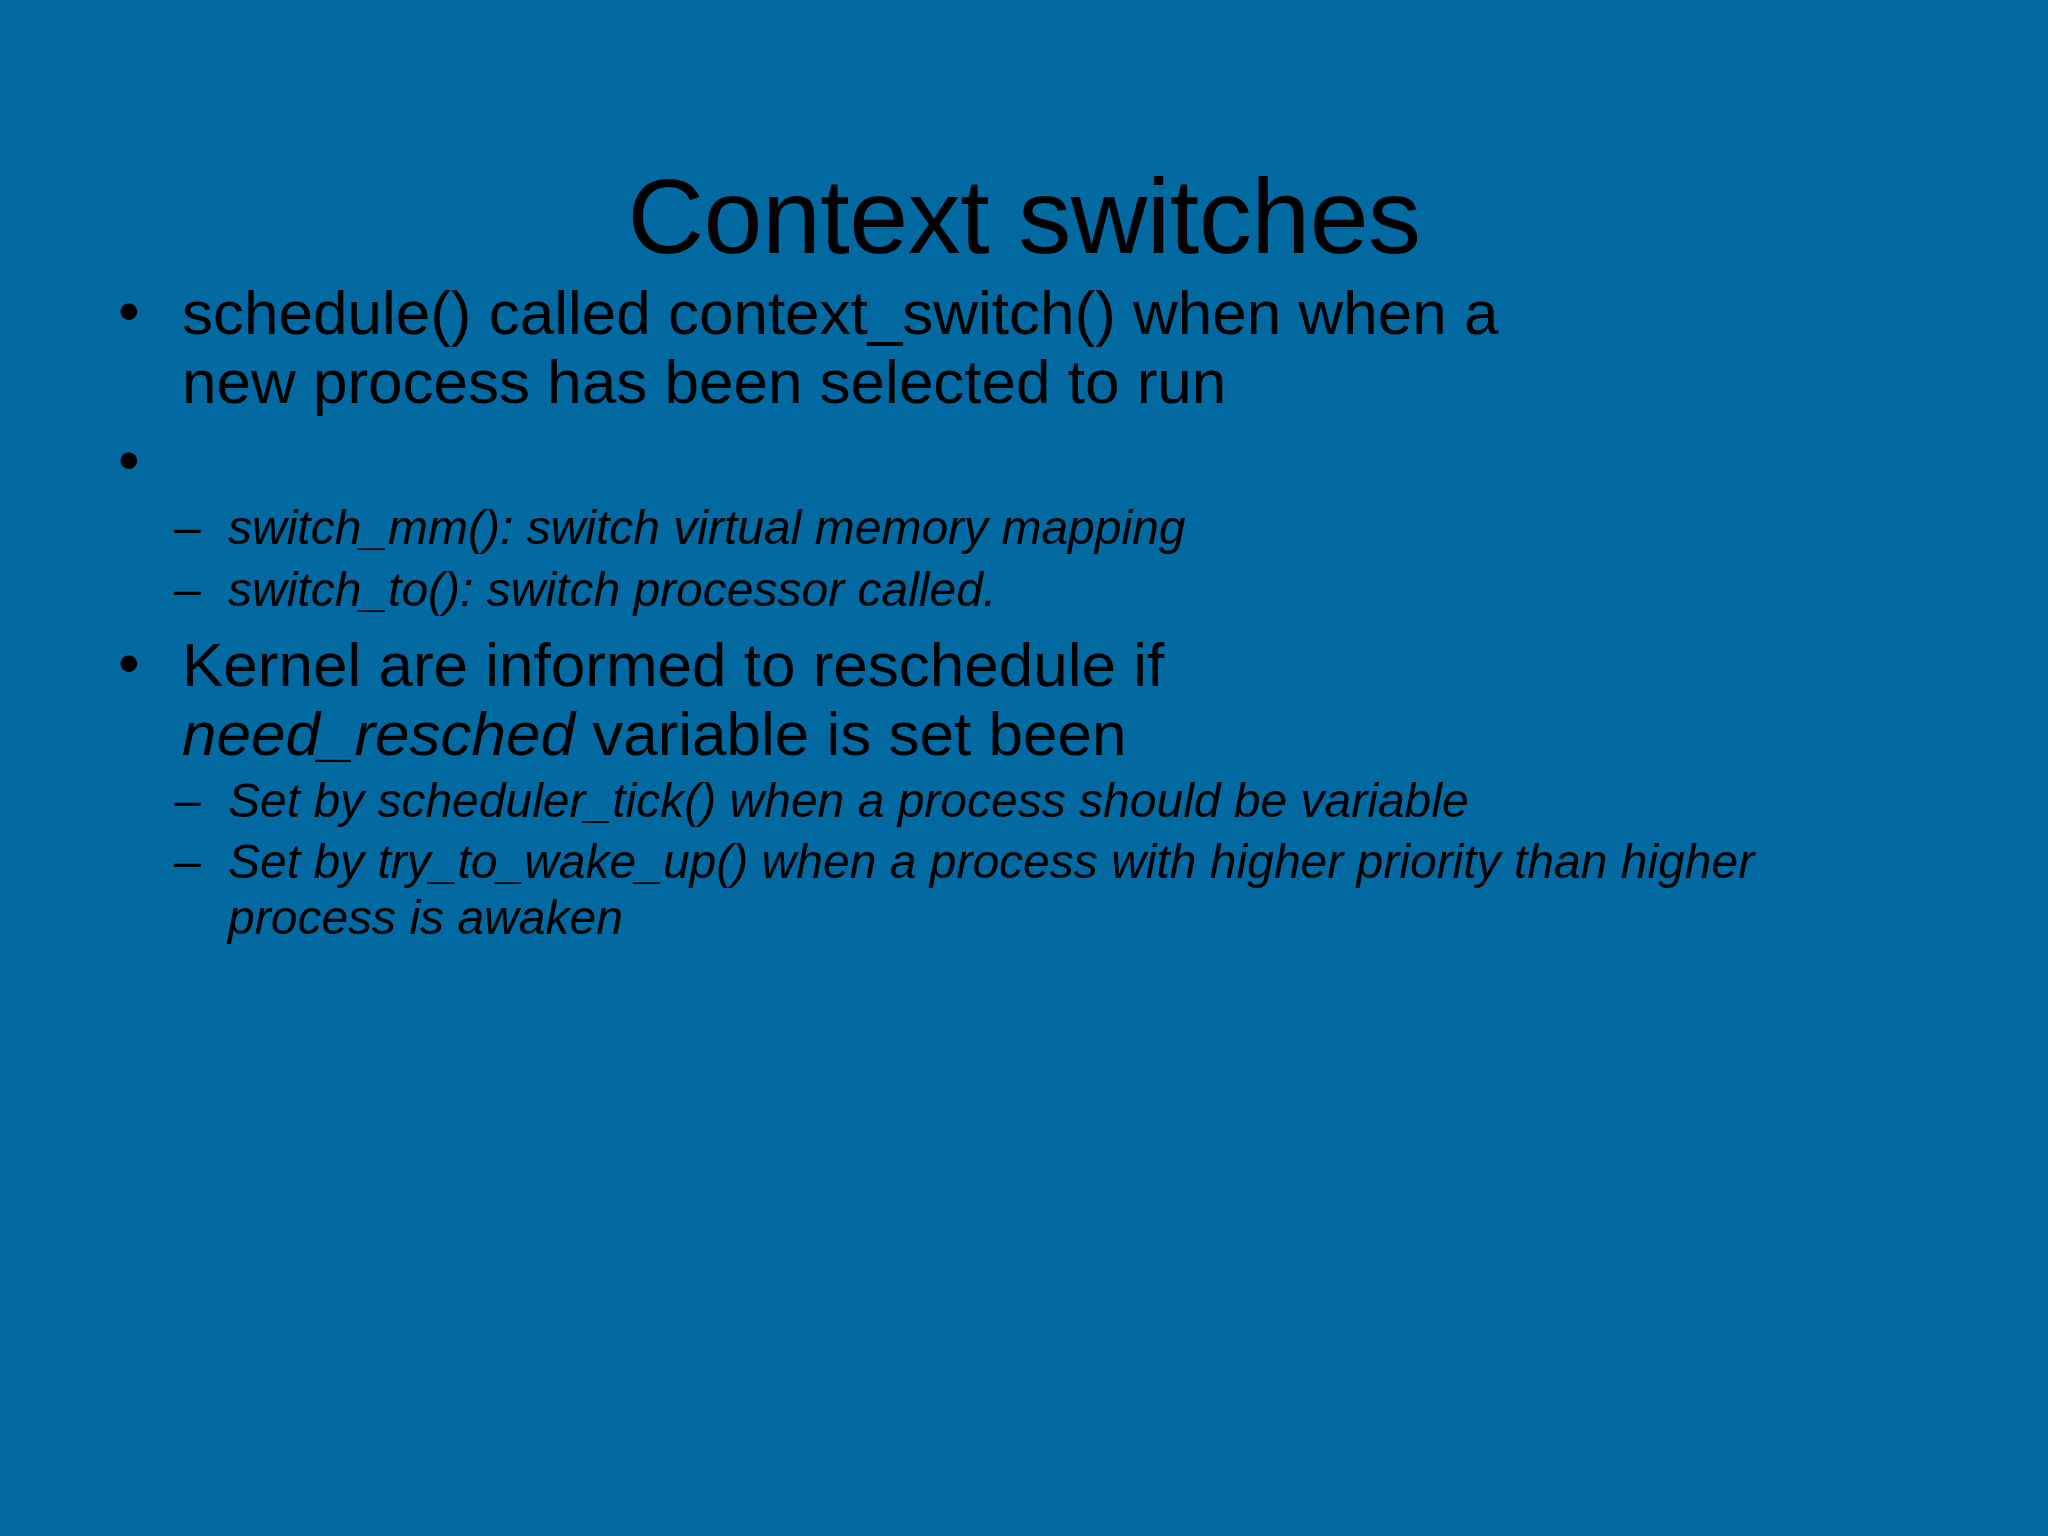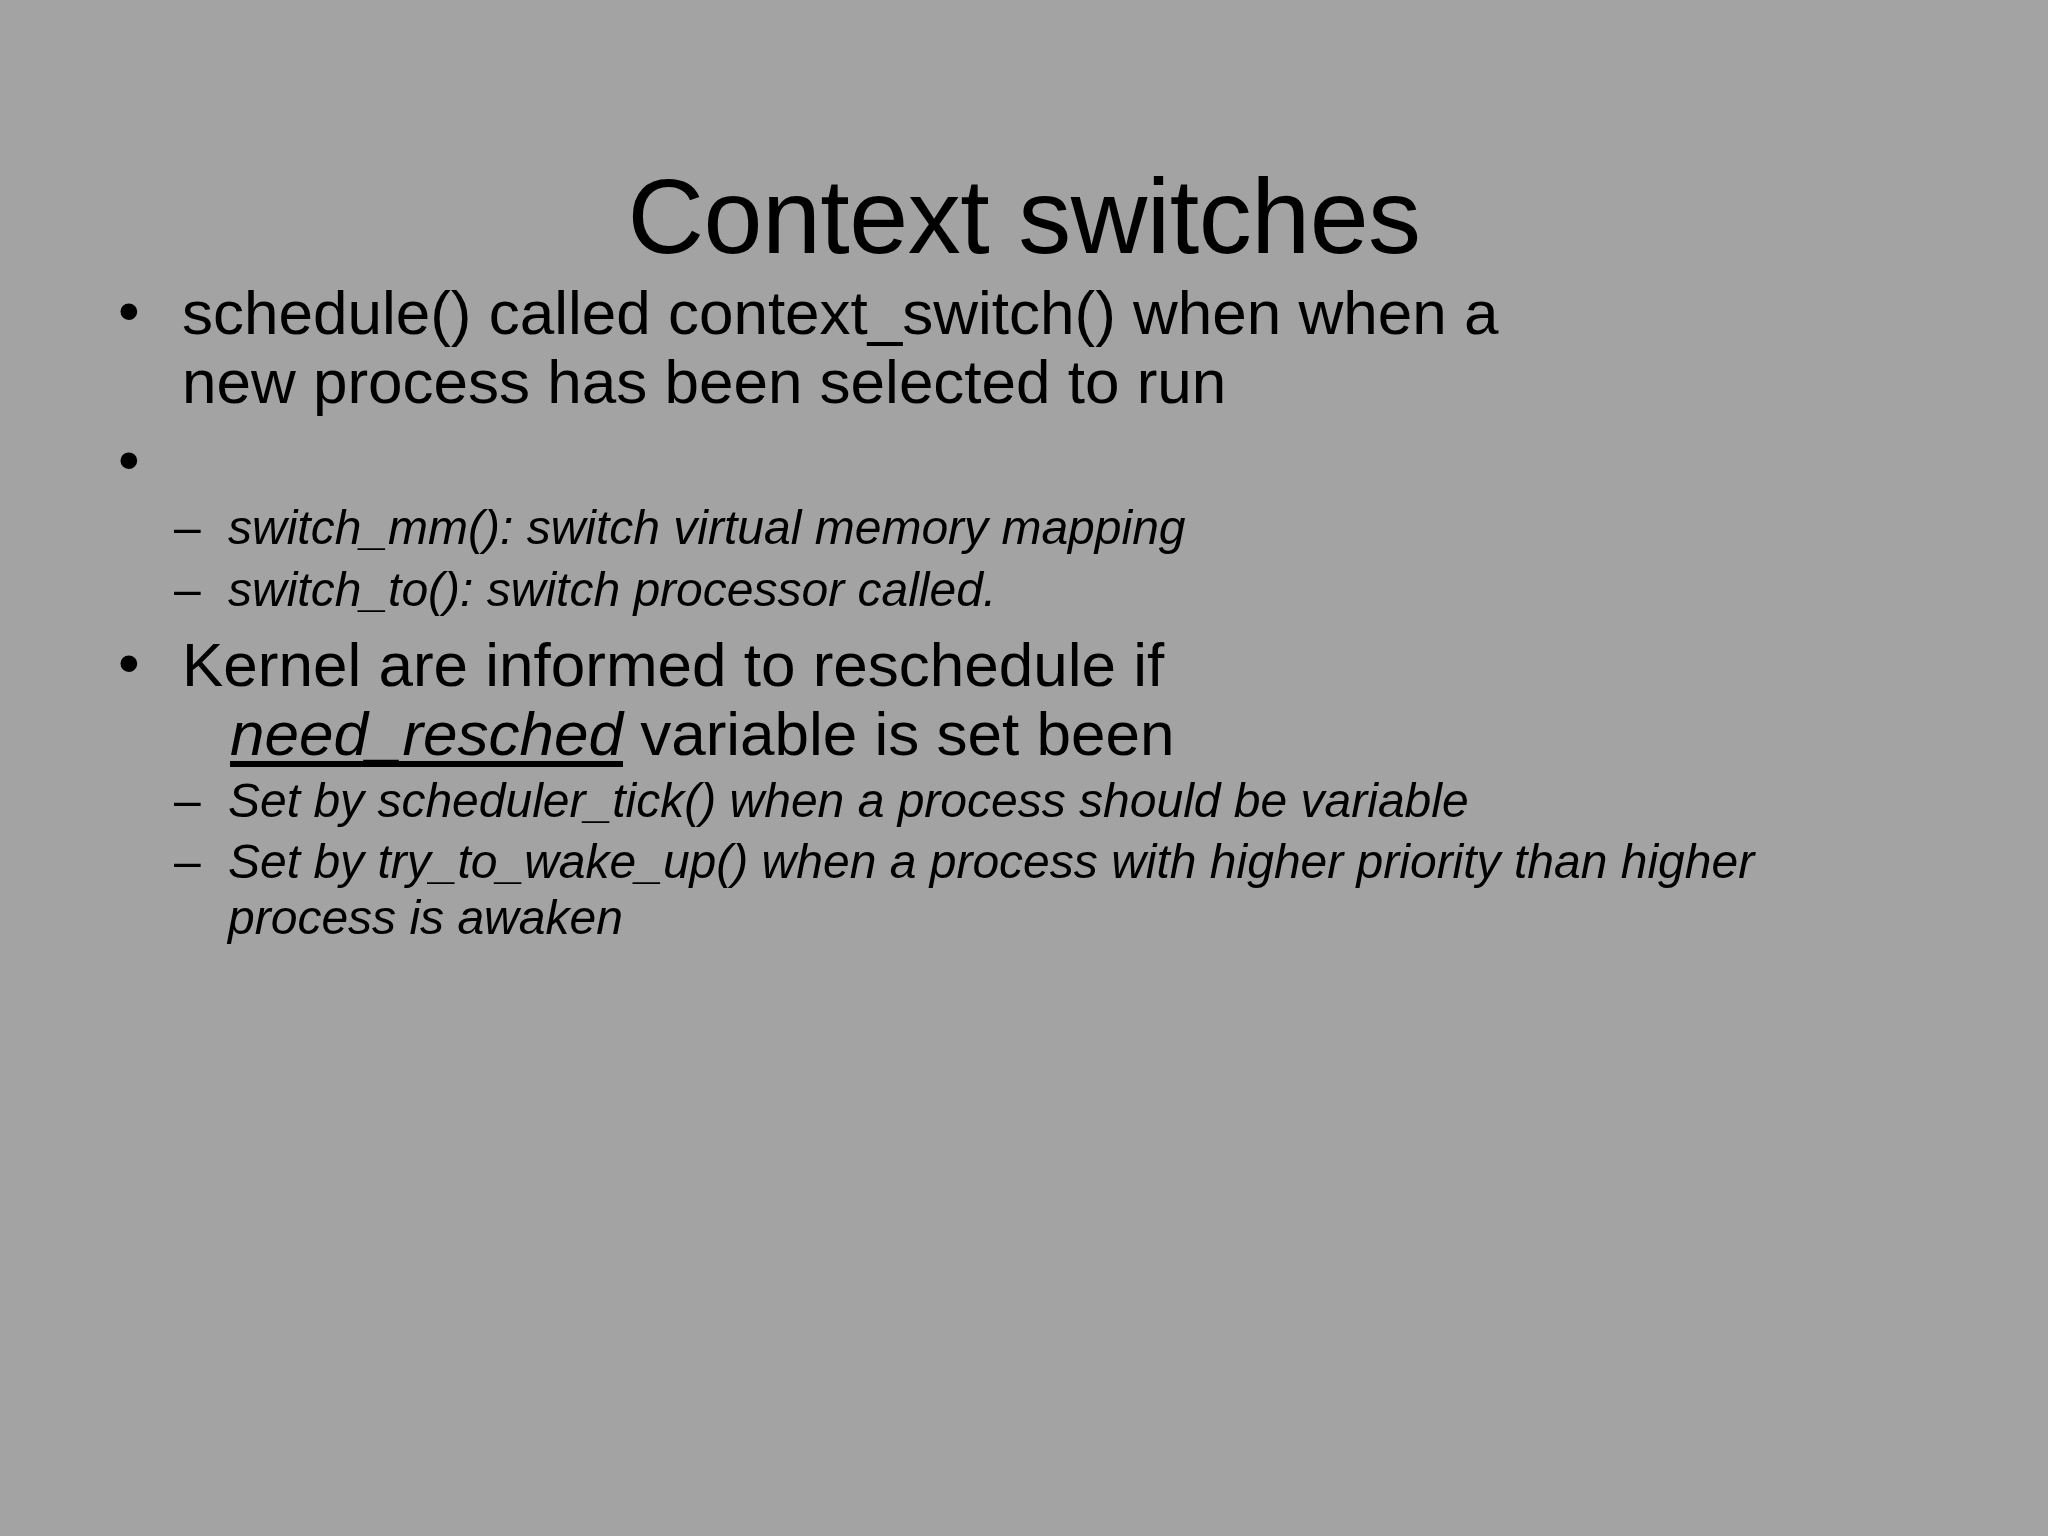--- a/index.html
+++ b/index.html
@@ -12,21 +12,21 @@
     height: 1536px;
     font-family: "Liberation Sans", sans-serif;
     color: #000000;
     overflow: hidden;
   }
 
   .slide {
     position: relative;
     width: 2048px;
     height: 1536px;
-    background: #a3a3a3;
+    background: #0369a1;
     box-sizing: border-box;
   }
 
   
   .slide-title {
     position: absolute;
     left: 0;
     top: 88px;
     width: 2048px;
     text-align: center;
@@ -89,23 +89,21 @@
     font-size: 48px;
     line-height: 1.16;
     max-width: 1640px;
     font-style: italic;
   }
 
   .spacer-sm { height: 6px; }
 
   .emph {
     font-style: italic;
-    text-decoration: underline;
     text-underline-offset: 6px;
-    margin-left: 48px;
   }
 </style>
 </head>
 <body>
 
 <div class="slide">
 
   <h1 class="slide-title">Context switches</h1>
 
   <div class="body-area">

